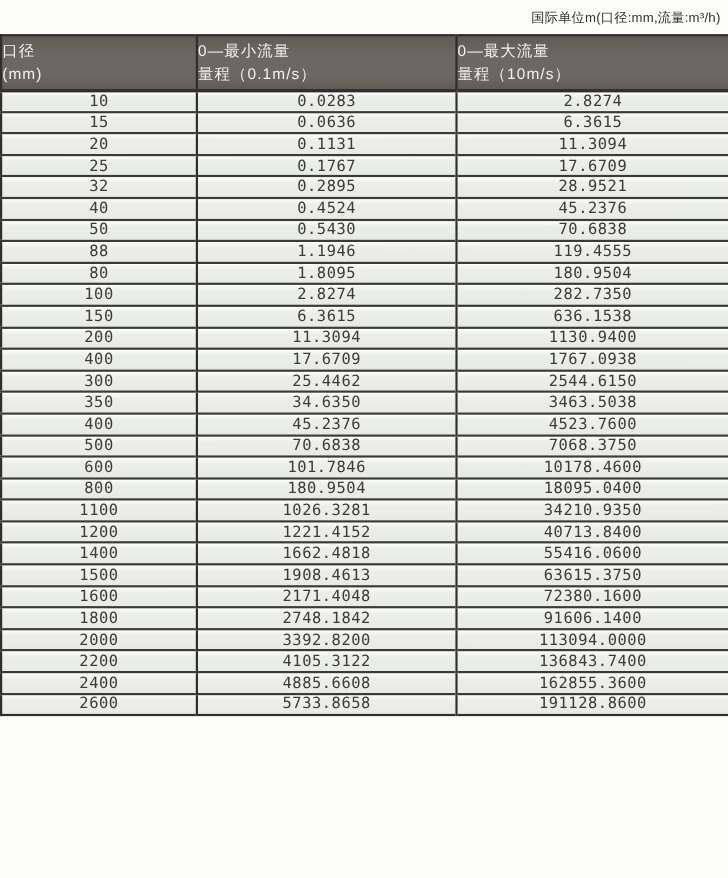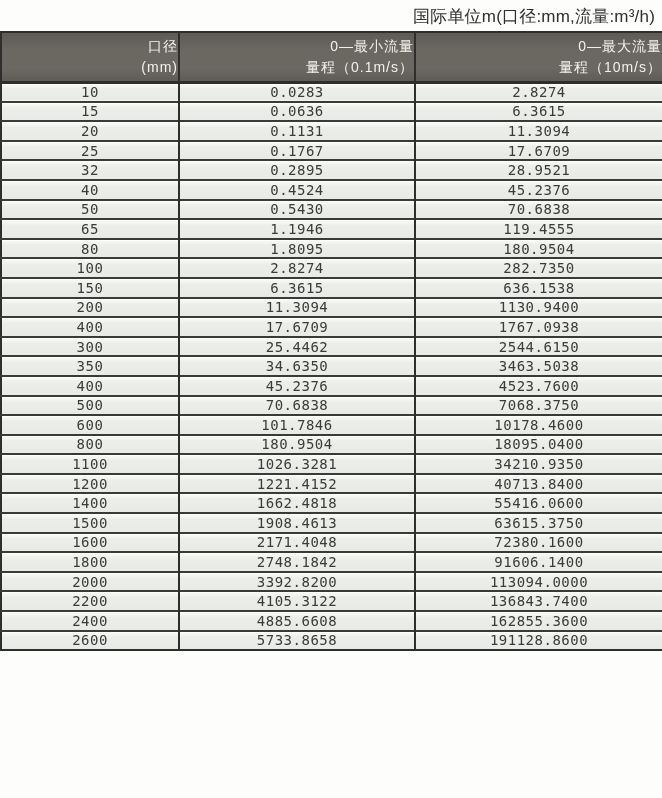--- a/index.html
+++ b/index.html
@@ -11,21 +11,21 @@
   body { height: 798px; overflow: hidden; }
 
   .title-bar {
     height: 31px;
     display: flex;
     align-items: center;
     justify-content: flex-end;
     padding: 2px 7px 0 0;
   }
   .page-title {
-    font-size: 17px;
+    font-size: 12px;
     color: #2f2f2d;
     letter-spacing: 0.2px;
     margin-left: 48px;
   }
 
   table.flow-table {
     width: 662px;
     border-collapse: collapse;
     table-layout: fixed;
     border: 2px solid #2e2e2c;
@@ -34,21 +34,21 @@
   col.c-min { width: 236px; }
   col.c-max { width: 248px; }
 
   thead th {
     height: 50px;
     background: linear-gradient(180deg, #5e5a55 0%, #6b6761 35%, #6b6761 75%, #5f5b56 100%);
     color: #f2f1ef;
     font-weight: normal;
     font-size: 14px;
     letter-spacing: 1px;
-    text-align: right;
+    text-align: left;
     vertical-align: middle;
     line-height: 1.45;
     border-left: 2px solid #2e2e2c;
     border-bottom: 3px solid #2e2e2c;
   }
   thead th:first-child { border-left: none; }
   th .h-line { display: block; }
 
   tbody td {
     height: 19.6px;
@@ -127,21 +127,21 @@
         <td>40</td>
         <td>0.4524</td>
         <td>45.2376</td>
       </tr>
       <tr>
         <td>50</td>
         <td>0.5430</td>
         <td>70.6838</td>
       </tr>
       <tr>
-        <td>65</td>
+        <td>88</td>
         <td>1.1946</td>
         <td>119.4555</td>
       </tr>
       <tr>
         <td>80</td>
         <td>1.8095</td>
         <td>180.9504</td>
       </tr>
       <tr>
         <td>100</td>

